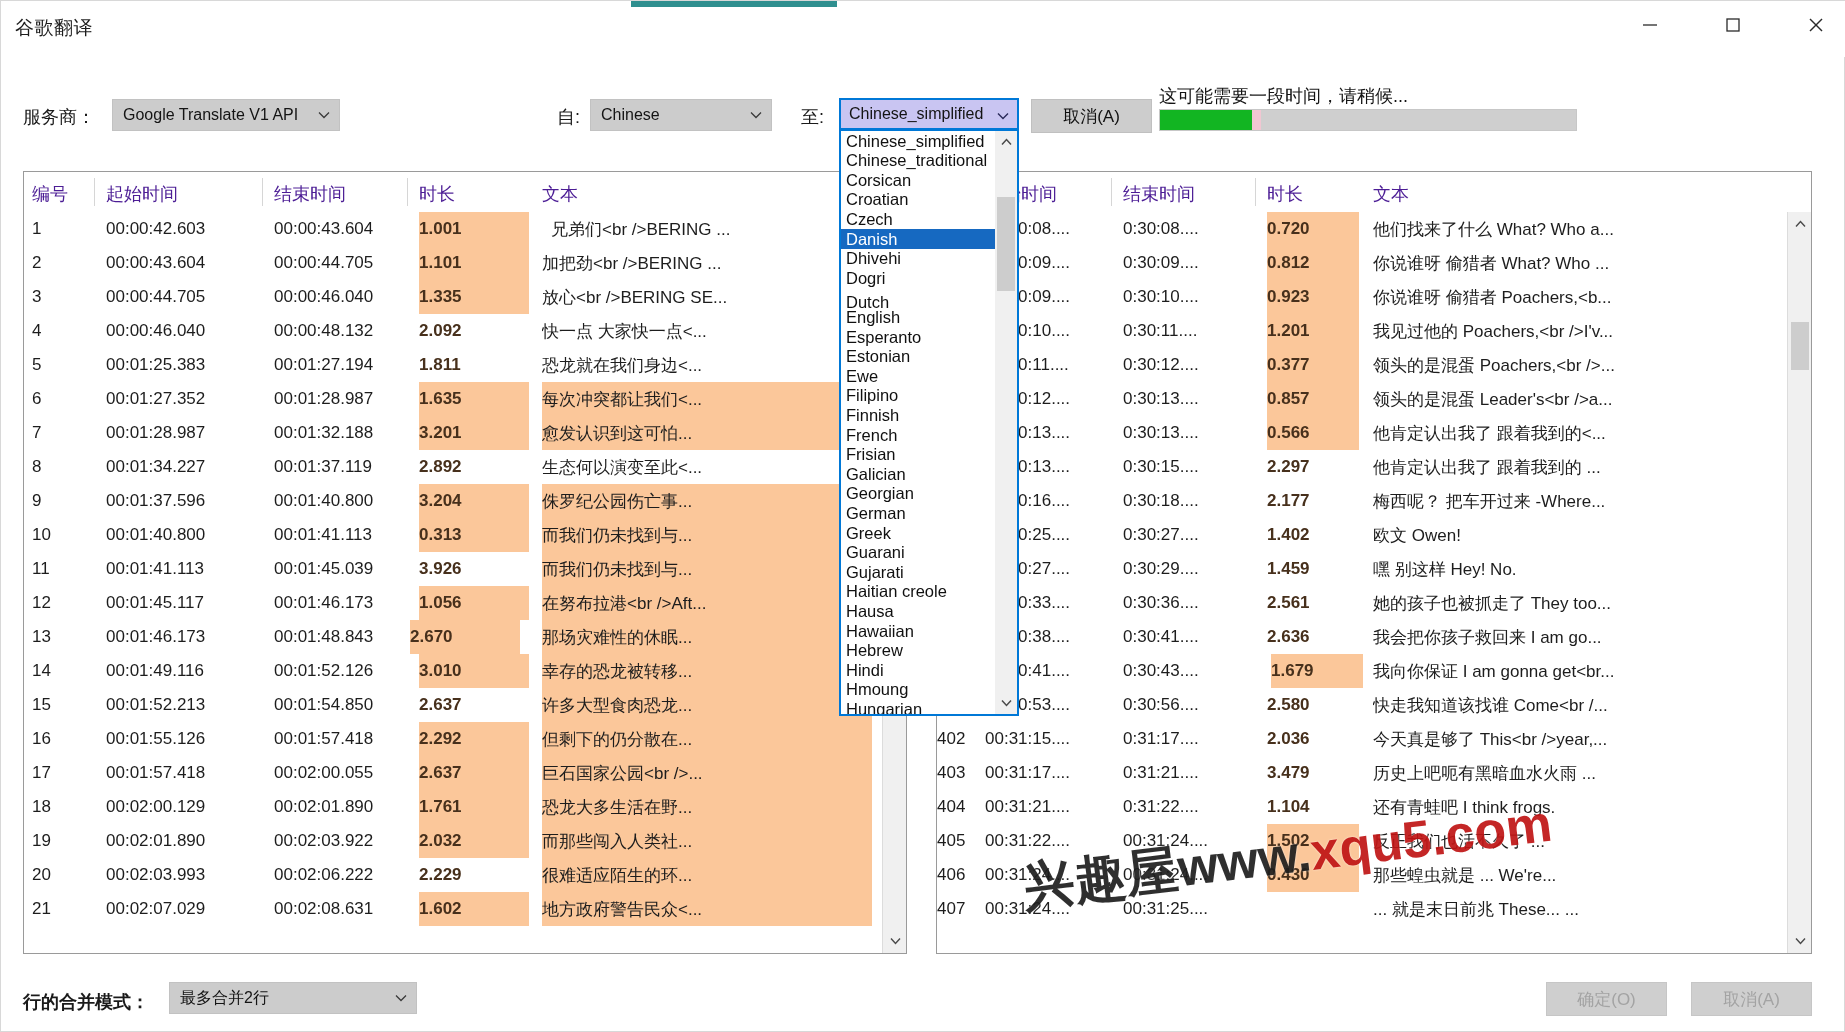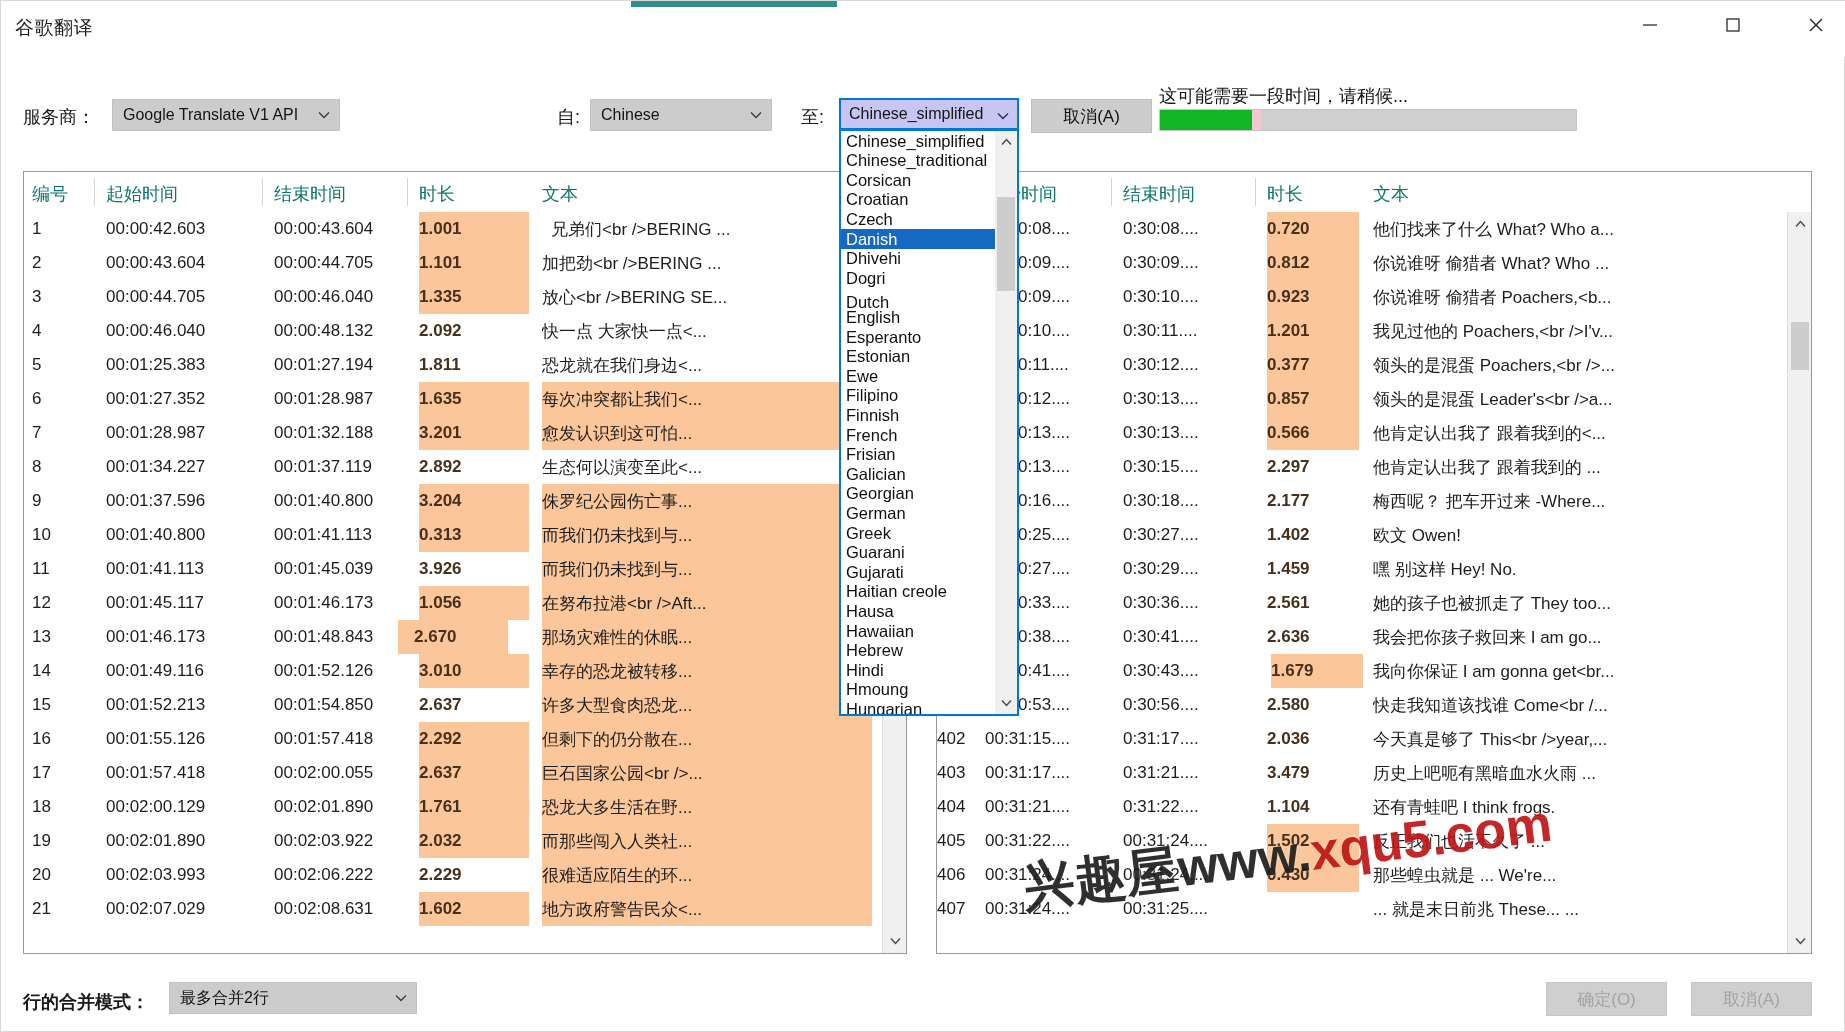--- a/index.html
+++ b/index.html
@@ -109,21 +109,21 @@
     position:absolute; background:#ffffff;
     border:1px solid #9a9a9a;
     overflow:hidden;
   }
   #grid-left  { left:22px;  top:170px; width:884px; height:783px; }
   #grid-right { left:935px; top:170px; width:876px; height:783px; }
 
   .grid-head {
     position:absolute; left:0; top:0; height:40px; width:100%;
     background:#ffffff;
-    font-size:18px; color:#0f766e;
+    font-size:18px; color:#4c1d95;
   }
   .grid-head .hc {
     position:absolute; top:10px; white-space:nowrap;
   }
   .head-sep {
     position:absolute; top:6px; width:1px; height:28px; background:#d6d6d6;
   }
 
   .grid-body { position:absolute; left:0; top:40px; right:0; bottom:0; }
 
@@ -365,21 +365,21 @@
           <div class="cell c-id" style="left: 8px; width: 72px;">12</div>
           <div class="cell " style="left: 82px; width: 142px;">00:01:45.117</div>
           <div class="cell " style="left: 250px; width: 142px;">00:01:46.173</div>
           <div class="cell c-dur hl" style="left: 395px; width: 110px;">1.056</div>
           <div class="cell c-txt hl" style="left: 518px; width: 330px;">在努布拉港&lt;br /&gt;Aft...</div>
         </div>
         <div class="row" style="top: 408px;">
           <div class="cell c-id" style="left: 8px; width: 72px;">13</div>
           <div class="cell " style="left: 82px; width: 142px;">00:01:46.173</div>
           <div class="cell " style="left: 250px; width: 142px;">00:01:48.843</div>
-          <div class="cell c-dur hl" style="left: 374px; width: 110px; padding-left: 16px;">2.670</div>
+          <div class="cell c-dur hl" style="left: 386px; width: 110px;">2.670</div>
           <div class="cell c-txt hl" style="left: 518px; width: 330px;">那场灾难性的休眠...</div>
         </div>
         <div class="row" style="top: 442px;">
           <div class="cell c-id" style="left: 8px; width: 72px;">14</div>
           <div class="cell " style="left: 82px; width: 142px;">00:01:49.116</div>
           <div class="cell " style="left: 250px; width: 142px;">00:01:52.126</div>
           <div class="cell c-dur hl" style="left: 395px; width: 110px;">3.010</div>
           <div class="cell c-txt hl" style="left: 518px; width: 330px;">幸存的恐龙被转移...</div>
         </div>
         <div class="row" style="top: 476px;">

